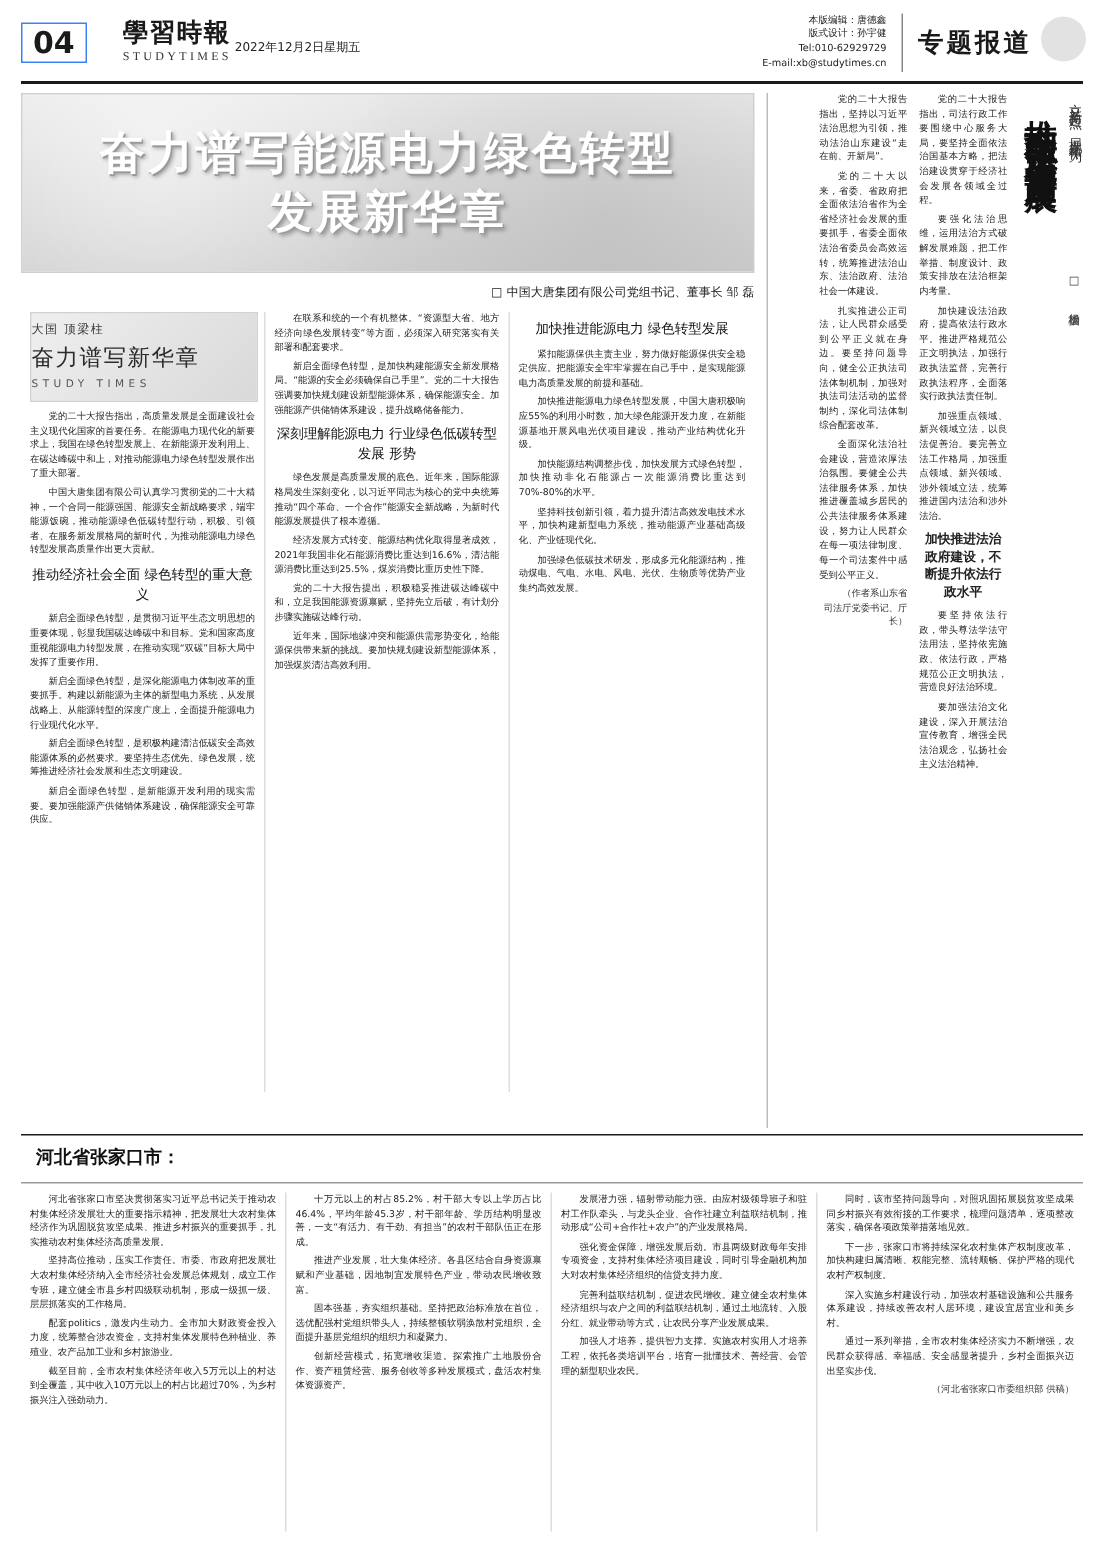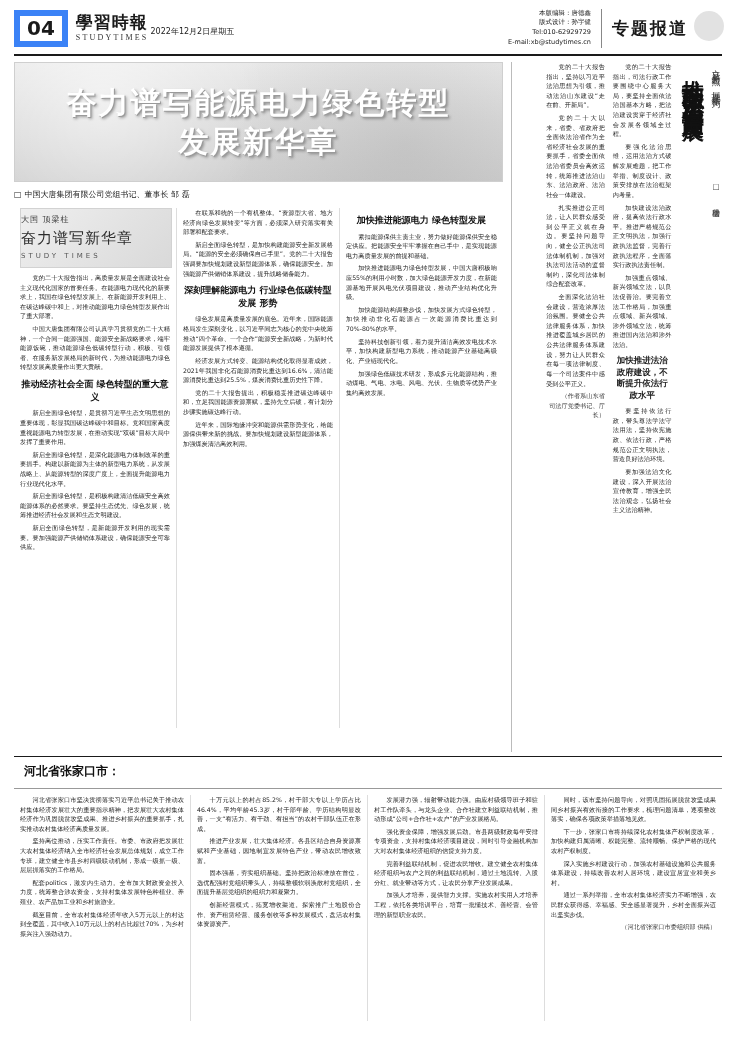--- a/index.html
+++ b/index.html
@@ -21,24 +21,24 @@
   
   .masthead{
     display:flex;align-items:flex-start;
     border-bottom:2px solid #1a1a1a;
     padding-bottom:4px;
     position:relative;
     height:44px;
   }
   .page-num{
     font-size:20px;font-weight:bold;
-    border:6px solid #3b82f6;
+    border:1px solid #3b82f6;
     padding:1px 7px;
     line-height:1.15;
-    margin-right:8px;
+    margin-right:24px;
     align-self:center;
     letter-spacing:0;
   }
   .logo-block{
     display:flex;flex-direction:column;justify-content:center;
     align-self:center;
   }
   .logo-cn{
     font-family:"DejaVu Serif","Liberation Serif",serif;
     font-size:17px;font-weight:bold;letter-spacing:1px;line-height:1;
@@ -102,21 +102,21 @@
       radial-gradient(circle at 80% 70%, rgba(120,120,120,.18), rgba(255,255,255,0) 45%);
   }
   .banner-line{
     font-family:"DejaVu Serif","Liberation Serif",serif;
     font-weight:bold;color:#ffffff;
     font-size:30px;letter-spacing:2px;line-height:1.3;
     text-shadow:1px 1px 0 #9a9a9a, 2px 2px 3px rgba(0,0,0,.35);
     position:relative;z-index:2;
   }
   .byline{
-    text-align:left;font-size:8px;margin-top:7px;color:#222;
+    text-align:right;font-size:8px;margin-top:7px;color:#222;
   }
   .byline .mark{color:#1a1a1a;margin-right:3px;}
 
   
   .cols3{
     display:flex;margin-top:8px;height:520px;
   }
   .col{
     width:33.33%;
     padding:0 6px;
@@ -124,21 +124,21 @@
     border-right:1px solid #ddd;
     font-size:6.2px;
     line-height:1.55;
     text-align:justify;
     color:#222;
     overflow:hidden;
   }
   .col:last-child{border-right:none;}
   .col p{margin:0 0 3px 0;text-indent:2em;}
   .sub-head{
-    font-weight:bold;font-size:9px;text-align:center;
+    font-weight:normal;font-size:9px;text-align:center;
     margin:6px 0 5px 0;line-height:1.4;color:#111;
     font-family:"DejaVu Serif","Liberation Serif",serif;
     text-indent:0;
   }
   .art-logo{
     width:100%;height:58px;
     background:linear-gradient(135deg,#efefef,#d9d9d9);
     border:1px solid #d2d2d2;
     margin:0 0 5px 0;
     display:flex;flex-direction:column;justify-content:center;

